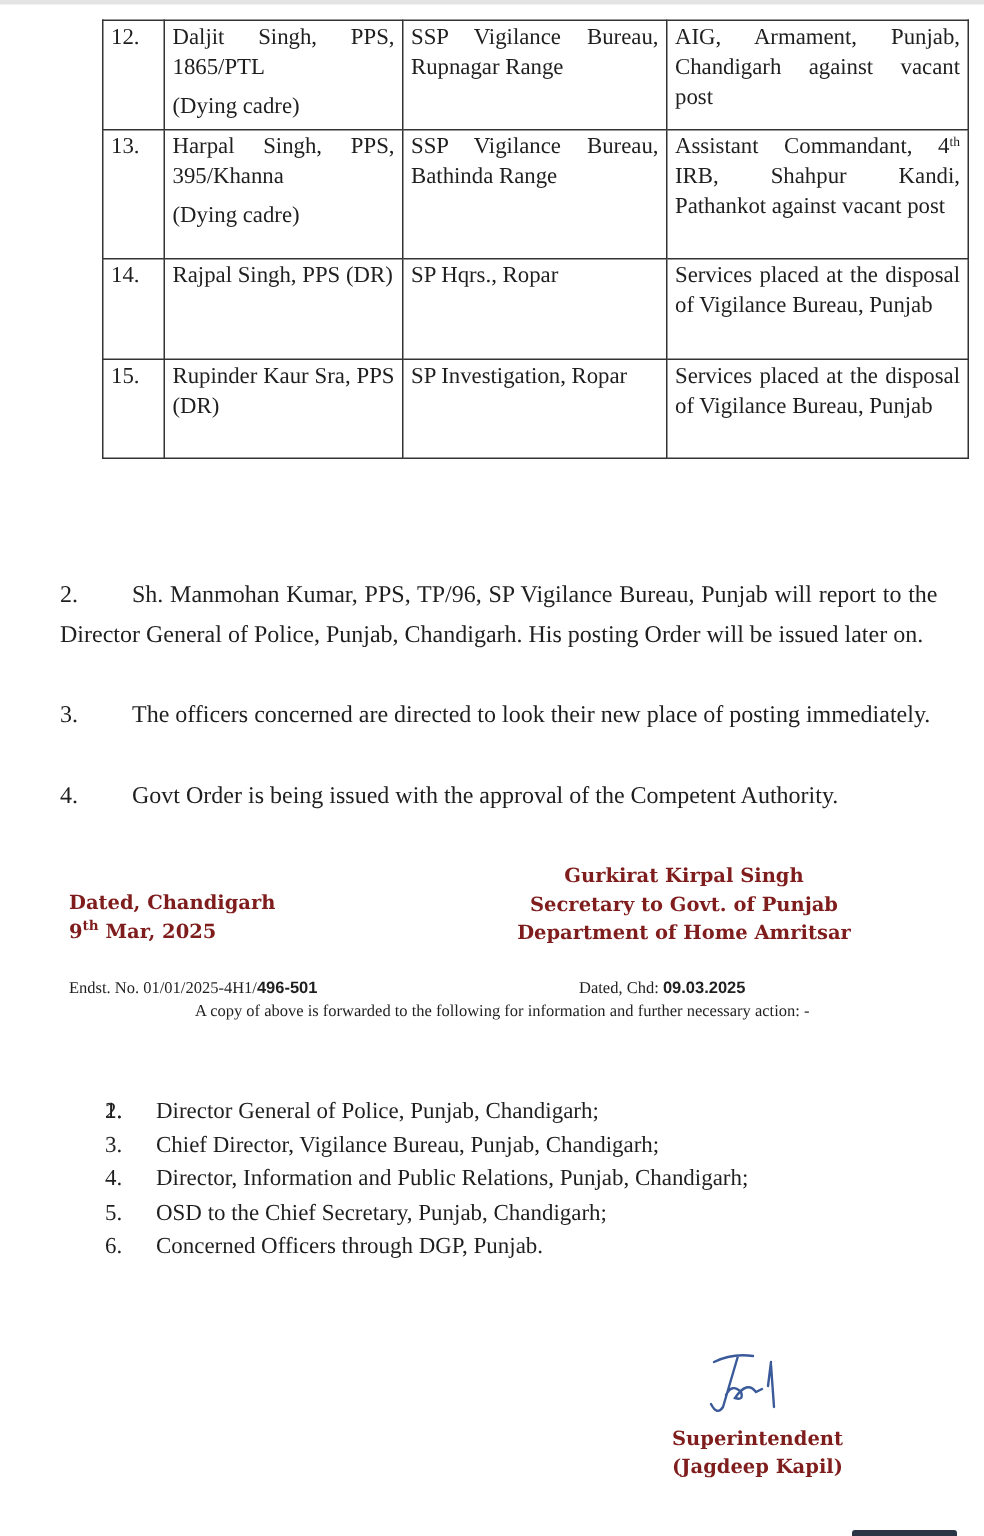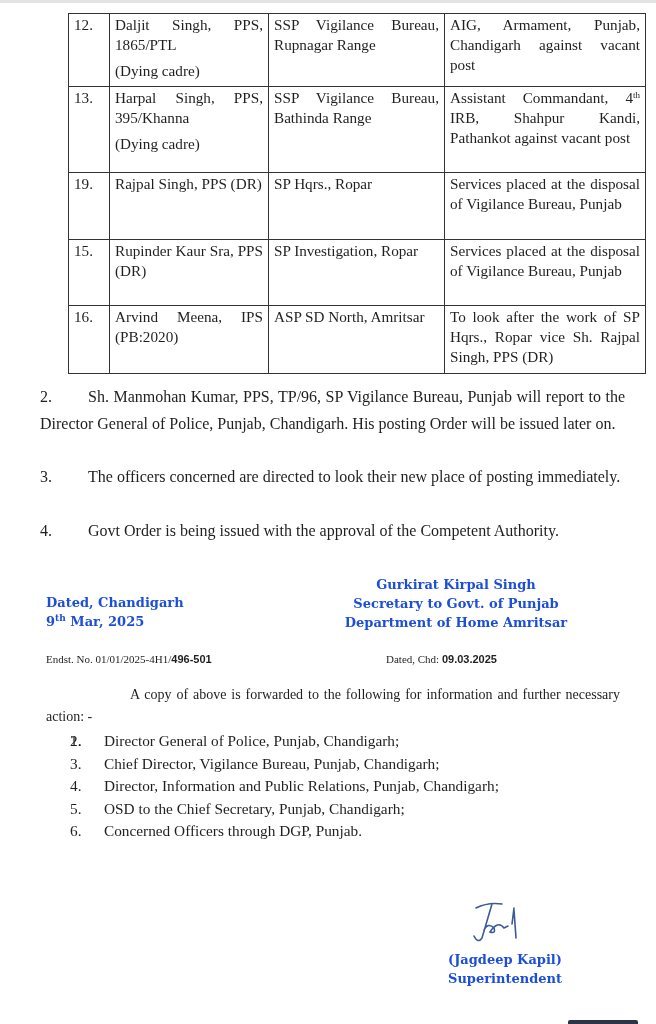--- a/index.html
+++ b/index.html
@@ -32,28 +32,28 @@
   .r15 td { height: 60px; }
   .r16 td { height: 62px; }
   sup { font-size: 9px; line-height: 0; vertical-align: 5px; }
 
   .para { position: absolute; left: 40px; width: 585px; font-size: 16px; line-height: 27px; text-align: justify; }
   .para .pn { display: inline-block; width: 48px; }
   #p2 { top: 383px; }
   #p3 { top: 463px; }
   #p4 { top: 517px; }
 
-  .bold { font-family: "DejaVu Serif", serif; font-weight: bold; font-size: 13px; line-height: 19px; color: #1d4ed8; }
+  .bold { font-family: "DejaVu Serif", serif; font-weight: bold; font-size: 13px; line-height: 19px; color: #7f1d1d; }
   #datedblock { position: absolute; left: 46px; top: 593px; }
   #signblock { position: absolute; left: 340px; top: 575px; width: 232px; text-align: center; }
 
   #endst { position: absolute; left: 46px; top: 653px; font-size: 11px; width: 580px; }
   #endst .b { font-family: "Liberation Sans", sans-serif; font-weight: bold; }
   #endst .dated { position: absolute; left: 340px; top: 0; white-space: nowrap; }
-  #copytext { position: absolute; left: 46px; top: 684px; width: 574px; font-size: 14px; line-height: 22px; text-indent: 84px; text-align: justify; }
+  #copytext { position: absolute; left: 46px; top: 663px; width: 574px; font-size: 11px; line-height: 22px; text-indent: 84px; text-align: justify; }
 
   ol.dist { position: absolute; left: 70px; top: 730px; width: 549px; margin: 0; padding: 0; list-style: none; font-size: 15.3px; line-height: 22.5px; }
   ol.dist li { position: relative; padding-left: 34px; }
   ol.dist li .ln { position: absolute; left: 0; top: 0; }
 
   #signature { position: absolute; left: 468px; top: 898px; width: 60px; height: 50px; }
   #supt { position: absolute; left: 420px; top: 950px; width: 170px; text-align: center; }
   #bottombar { position: absolute; left: 568px; top: 1020px; width: 70px; height: 4px; background: #2b3545; border-radius: 2px 2px 0 0; }
 </style>
 </head>
@@ -81,36 +81,30 @@
   <tr class="r13">
     <td class="num">13.</td>
     <td>
       <span class="just-full" style="display:block">Harpal Singh, PPS, 395/Khanna</span>
       <span class="gap">(Dying cadre)</span>
     </td>
     <td class="just">SSP Vigilance Bureau, Bathinda Range</td>
     <td class="just"><span>Assistant Commandant, 4</span><sup>th</sup><span> IRB, Shahpur Kandi, Pathankot against vacant post</span></td>
   </tr>
   <tr class="r14">
-    <td class="num">19.</td>
+    <td class="num">14.</td>
     <td class="just">Rajpal Singh, PPS (DR)</td>
     <td>SP Hqrs., Ropar</td>
     <td class="just">Services placed at the disposal of Vigilance Bureau, Punjab</td>
   </tr>
   <tr class="r15">
     <td class="num">15.</td>
     <td class="just">Rupinder Kaur Sra, PPS (DR)</td>
     <td class="just">SP Investigation, Ropar</td>
     <td class="just">Services placed at the disposal of Vigilance Bureau, Punjab</td>
-  </tr>
-  <tr class="r16">
-    <td class="num">16.</td>
-    <td class="just">Arvind Meena, IPS (PB:2020)</td>
-    <td class="just">ASP SD North, Amritsar</td>
-    <td class="just">To look after the work of SP Hqrs., Ropar vice Sh. Rajpal Singh, PPS (DR)</td>
   </tr>
 </tbody>
   </table>
 
 <div class="para" id="p2">
   <span class="pn">2.</span><span>Sh. Manmohan Kumar, PPS, TP/96, SP Vigilance Bureau, Punjab will report to the Director General of Police, Punjab, Chandigarh. His posting Order will be issued later on.</span>
 </div>
 <div class="para" id="p3">
   <span class="pn">3.</span><span>The officers concerned are directed to look their new place of posting immediately.</span>
 </div>
@@ -143,17 +137,17 @@
   <li class="just-full"><span class="ln">4.</span><span>Director, Information and Public Relations, Punjab, Chandigarh;</span></li>
   <li><span class="ln">5.</span><span>OSD to the Chief Secretary, Punjab, Chandigarh;</span></li>
   <li><span class="ln">6.</span><span>Concerned Officers through DGP, Punjab.</span></li>
 </ol>
 
 <svg id="signature" viewBox="0 0 60 50">
   <path d="M8 10 Q20 4 34 6 M24 6 L14 40 Q10 46 6 38 M16 32 Q20 24 26 30 Q28 36 22 34 Q30 22 36 30 L40 28 M44 26 L46 10 M46 12 L48 40" fill="none" stroke="#3a5a9a" stroke-width="1.6" stroke-linecap="round"></path>
 </svg>
 
 <div id="supt" class="bold">
+  <div>Superintendent</div>
   <div>(Jagdeep Kapil)</div>
-  <div>Superintendent</div>
 </div>
 
 <div id="bottombar"></div>
 
 </body></html>

